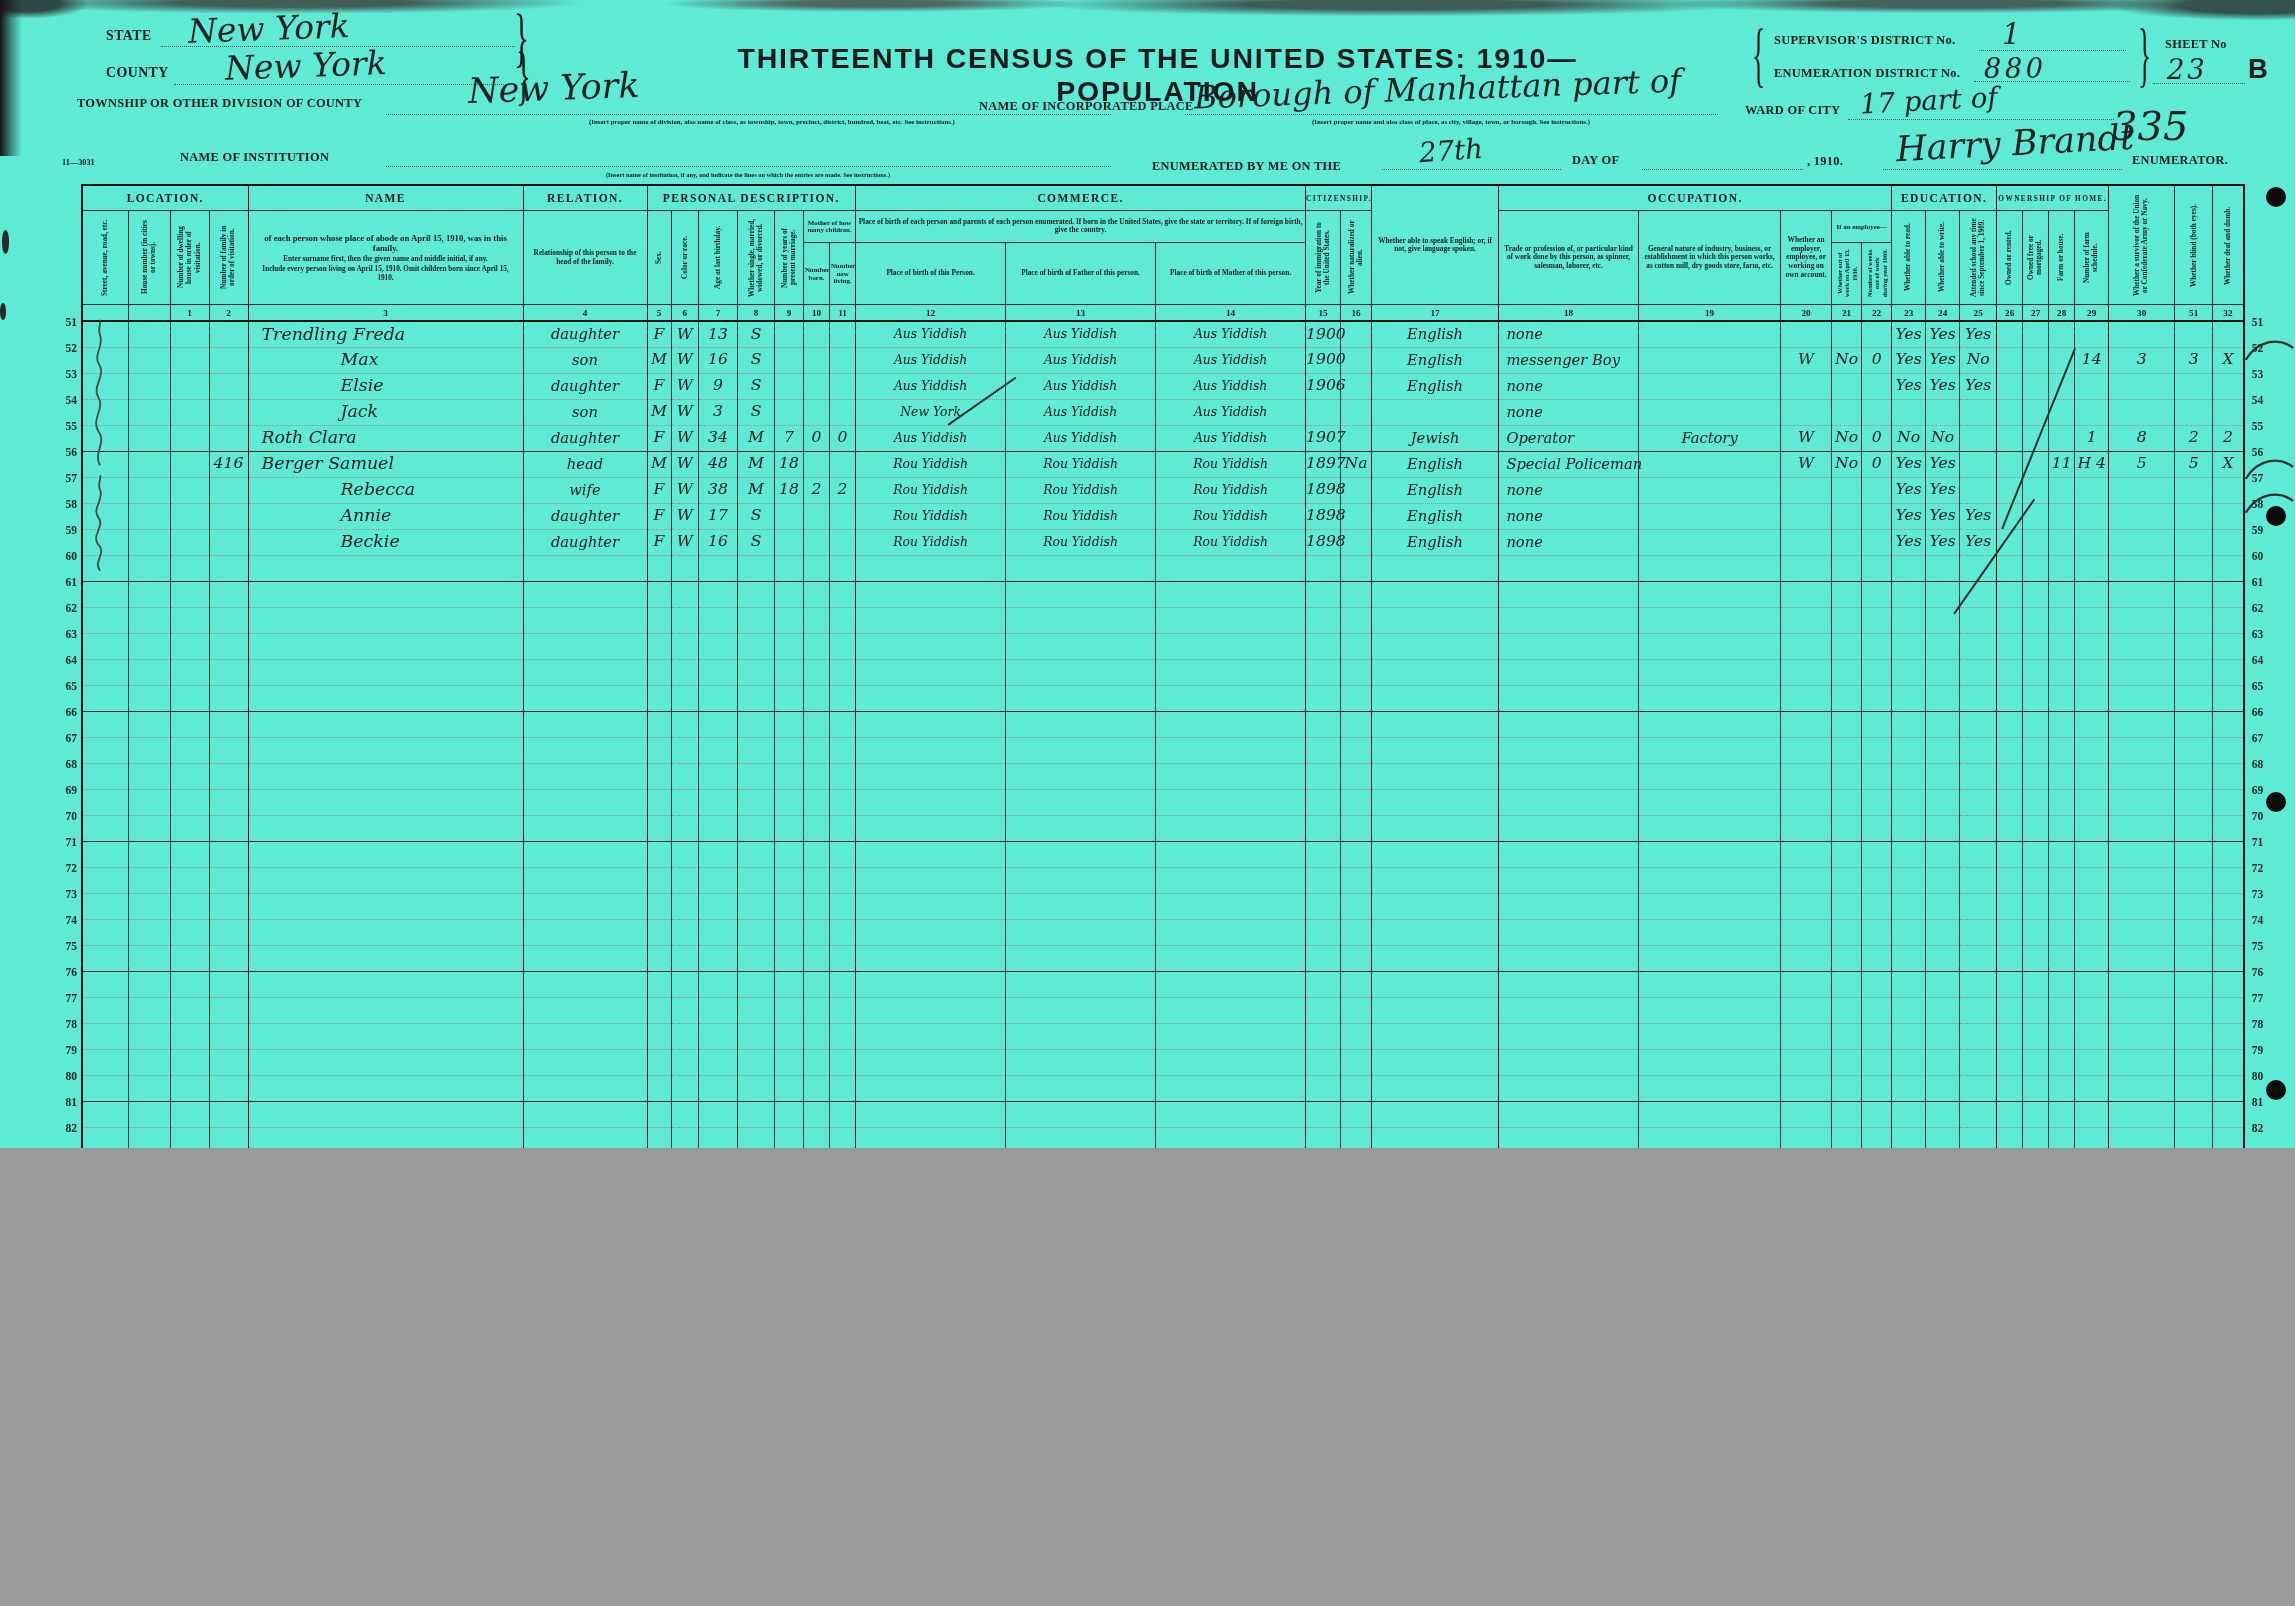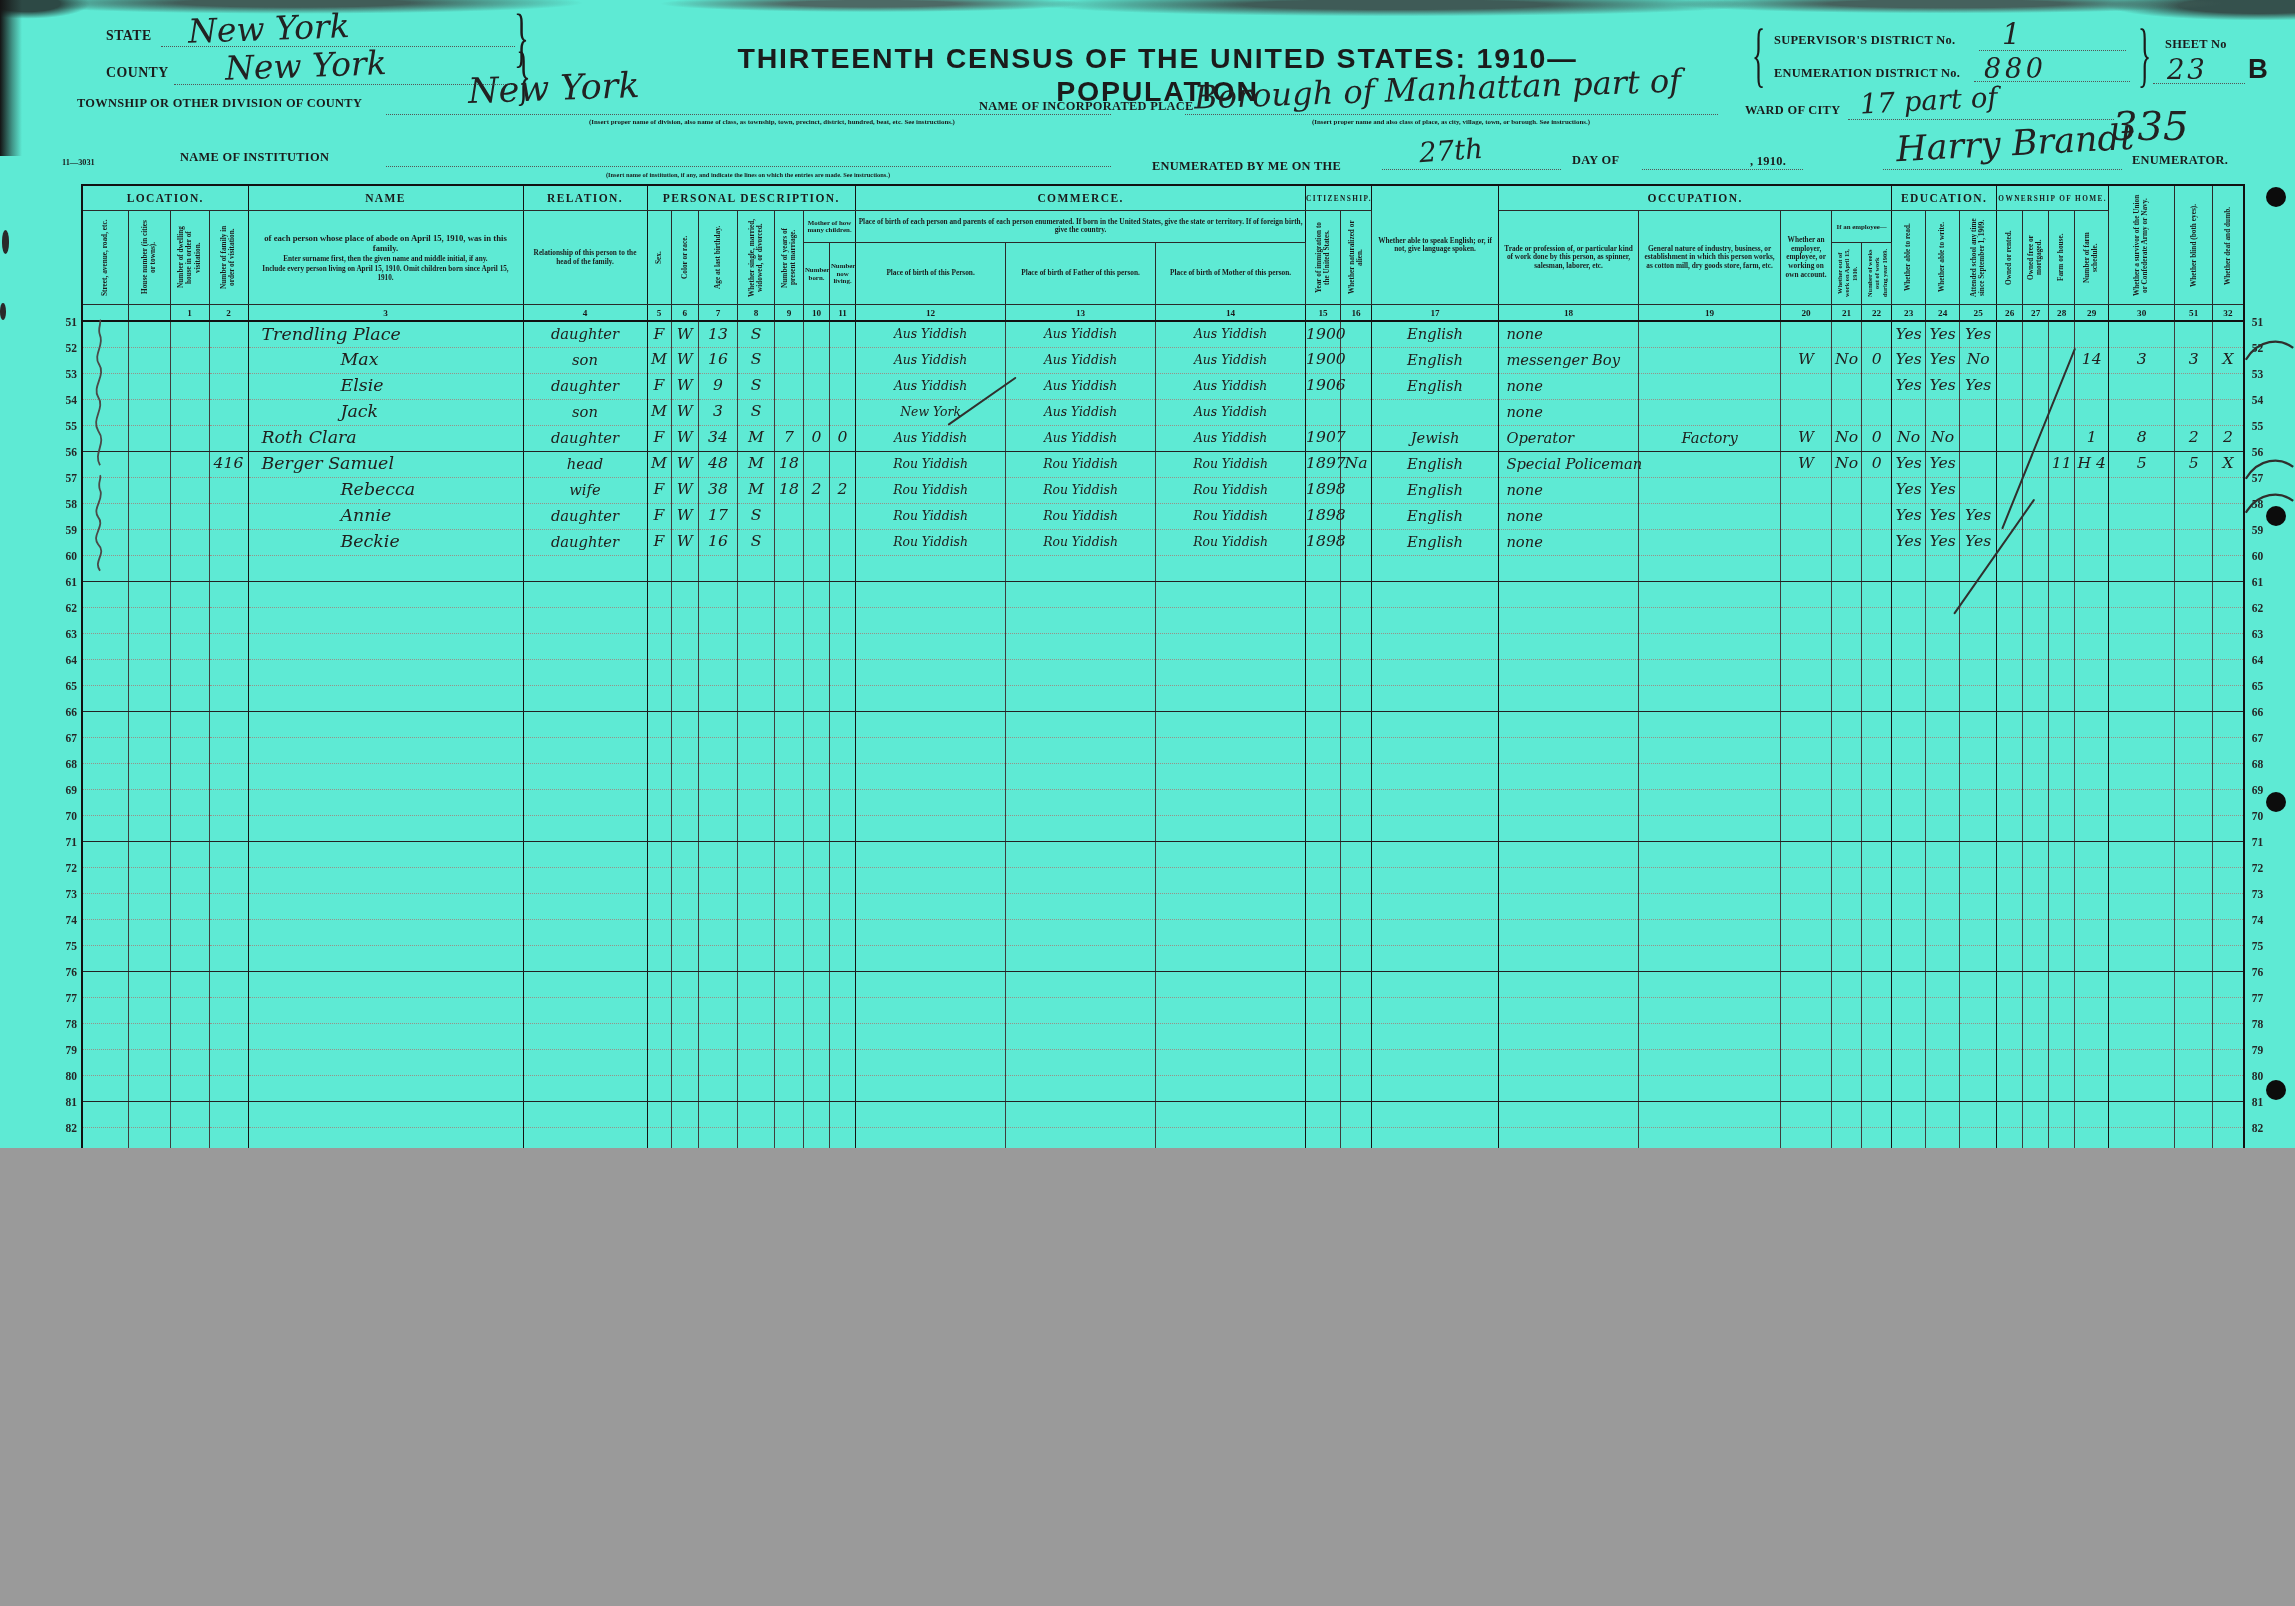--- a/index.html
+++ b/index.html
@@ -116,21 +116,21 @@
   <span class="code" style="left:62px;top:158px;">11—3031</span>
   <span class="lbl-sm" style="left:180px;top:150px;">NAME OF INSTITUTION</span>
   <span class="dl" style="left:386px;top:166px;width:725px;"></span>
   <div class="note" style="left:468px;top:171px;width:560px;font-size:6.4px;">(Insert name of institution, if any, and indicate the lines on which the entries are made.  See instructions.)</div>
 
   <span class="lbl-sm" style="left:1152px;top:159px;">ENUMERATED BY ME ON THE</span>
   <span class="hw" style="left:1419px;top:134px;font-size:27.5px;transform:rotate(-4deg);">27th</span>
   <span class="dl" style="left:1382px;top:169px;width:179px;"></span>
   <span class="lbl-sm" style="left:1572px;top:153px;">DAY OF</span>
   <span class="dl" style="left:1642px;top:169px;width:161px;"></span>
-  <span class="lbl-sm" style="left:1750px;top:154px;">, 1910.</span>
+  <span class="lbl-sm" style="left:1807px;top:154px;">, 1910.</span>
   <span class="hw" style="left:1896px;top:123px;font-size:35px;transform:rotate(-3deg);">Harry Brandt</span>
   <span class="dl" style="left:1883px;top:169px;width:239px;"></span>
   <span class="lbl-sm" style="left:2132px;top:153px;">ENUMERATOR.</span>
 
   <div class="sheet">
     <table>
       <colgroup id="cols">
           <col style="width: 46px;">
           <col style="width: 42px;">
           <col style="width: 39px;">
@@ -305,21 +305,21 @@
             <th>51</th>
             <th>32</th>
           </tr>
       </thead>
       <tbody id="tbody">
           <tr>
             <td class="bc"></td>
             <td class="bc"></td>
             <td class="bc"></td>
             <td class="bc hv"></td>
-            <td class="bc nm hv">Trendling Place</td>
+            <td class="bc nm hv">Trendling Freda</td>
             <td class="bc md hv">daughter</td>
             <td class="bc">F</td>
             <td class="bc">W</td>
             <td class="bc">13</td>
             <td class="bc">S</td>
             <td class="bc"></td>
             <td class="bc"></td>
             <td class="bc hv"></td>
             <td class="bc nv">Aus Yiddish</td>
             <td class="bc nv">Aus Yiddish</td>

